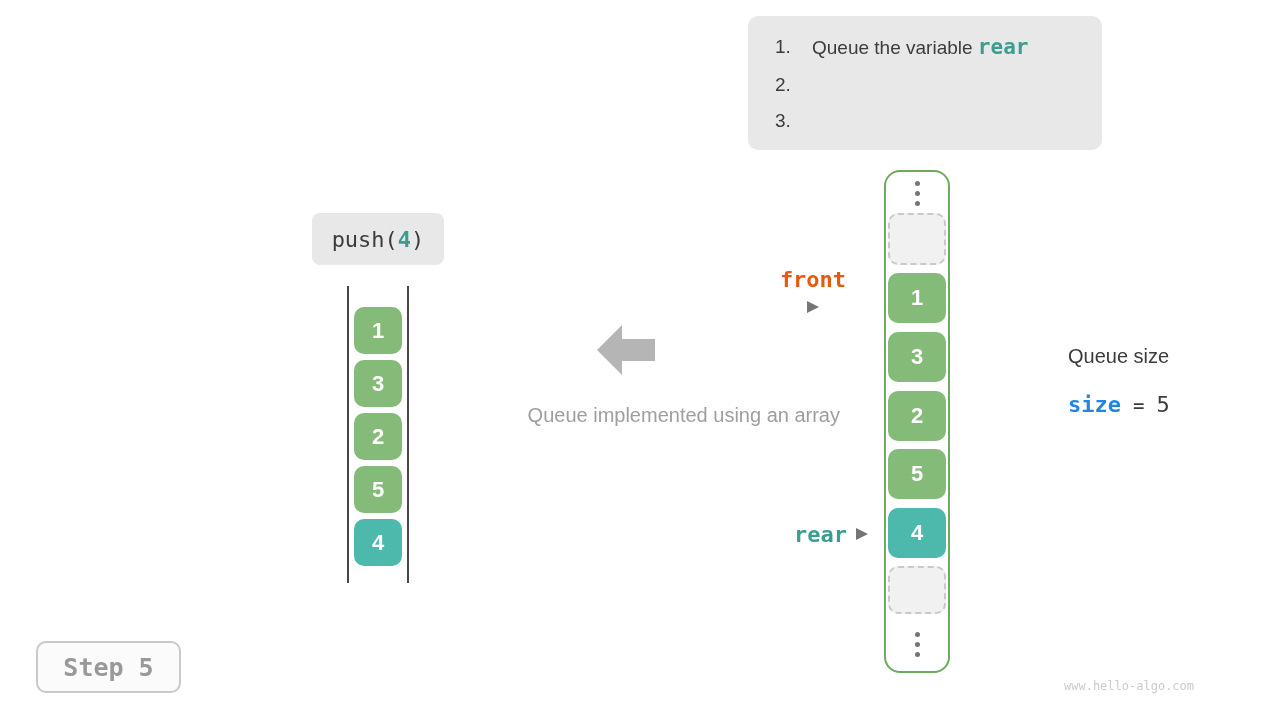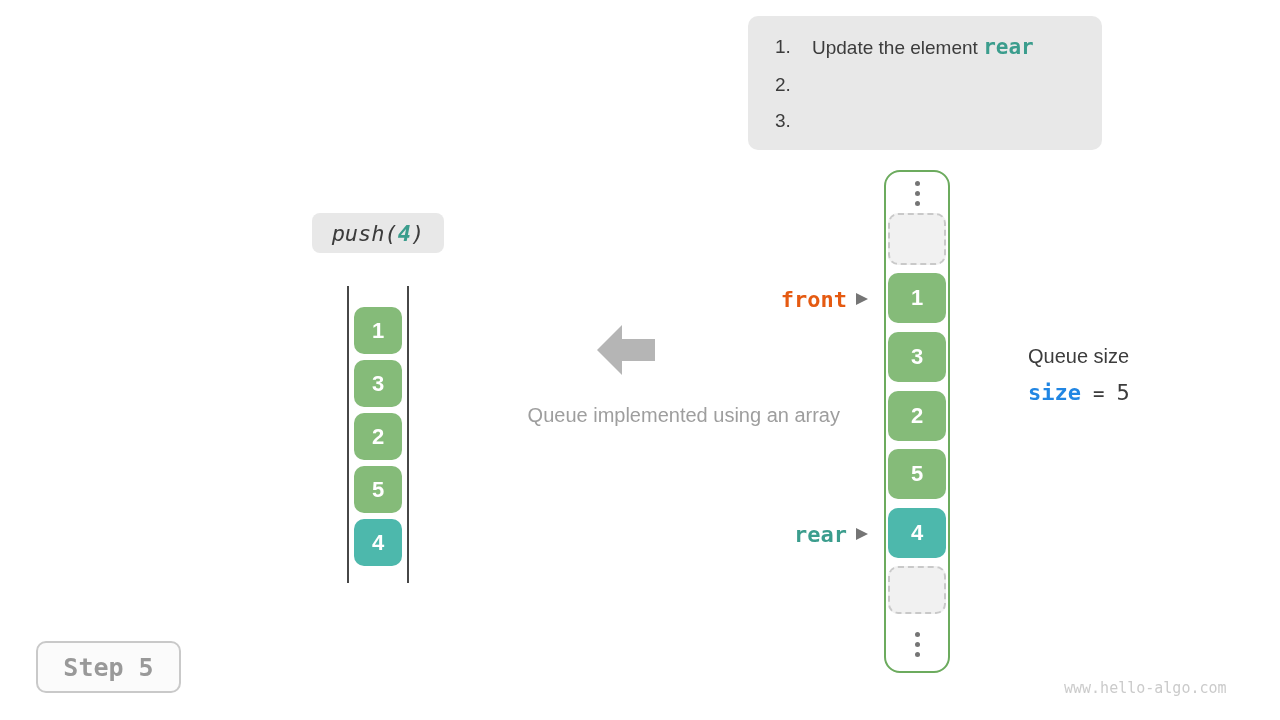--- a/index.html
+++ b/index.html
@@ -17,24 +17,24 @@
     padding:13px 18px 0 27px;
   }
   .instr-line{display:flex;font-size:19px;color:#3C3C3C;line-height:36.5px;white-space:nowrap;}
   .instr-line .num{width:37px;flex:none;}
   code{font-family:"DejaVu Sans Mono", monospace;font-weight:bold;font-size:21px;}
   code.teal{color:#3B9D8D;}
   code.blue{color:#2186E3;}
 
   
   .push-box{
-    left:312px;top:213px;width:132px;height:40px;
+    left:312px;top:213px;width:132px;height:52px;
     background:#E8E8E8;border-radius:8px;
     display:flex;align-items:center;justify-content:center;
-    font-family:"DejaVu Sans Mono", monospace;font-size:22px;color:#3C3C3C;font-style:italic;
+    font-family:"DejaVu Sans Mono", monospace;font-size:22px;color:#3C3C3C;
   }
   .push-box .arg{color:#3B9D8D;font-weight:bold;}
 
   
   .left-stack{
     left:347px;top:286px;width:58px;height:297px;
     border-left:2px solid #474747;border-right:2px solid #474747;
   }
   .lbox{
     position:absolute;left:5px;width:48px;height:47px;border-radius:10px;
@@ -64,56 +64,56 @@
   .cell.highlight{background:#4DB8AC;}
   .cell.empty{background:#F1F1F1;border:2px dashed #C9C9C9;}
   .dots{position:absolute;left:0;width:62px;display:flex;flex-direction:column;align-items:center;gap:5px;}
   .dot{width:5px;height:5px;border-radius:50%;background:#757575;}
 
   
   .pointer{
     height:28px;width:110px;display:flex;align-items:center;justify-content:flex-end;gap:9px;
     font-family:"DejaVu Sans Mono", monospace;font-weight:bold;font-size:22px;white-space:nowrap;
   }
-  .pointer.front{left:758px;top:285px;color:#E55A11;}
+  .pointer.front{left:758px;top:285px;color:#E55A11;flex-direction:column;}
   .pointer.rear{left:758px;top:520px;color:#3B9D8D;}
   .tri{
     width:0;height:0;flex:none;
     border-left:12px solid #757575;border-top:6px solid transparent;border-bottom:6px solid transparent;
   }
 
   
-  .queue-size{left:1028px;top:345px;white-space:nowrap;}
+  .queue-size{left:1068px;top:345px;white-space:nowrap;}
   .queue-size .title{font-size:20px;color:#3C3C3C;}
-  .queue-size .expr{margin-top:12px;font-family:"DejaVu Sans Mono", monospace;font-size:22px;}
+  .queue-size .expr{margin-top:24px;font-family:"DejaVu Sans Mono", monospace;font-size:22px;}
   .queue-size .var{color:#2186E3;font-weight:bold;}
   .queue-size .eq{color:#3C3C3C;font-size:19px;margin:0 12px;}
   .queue-size .val{color:#3C3C3C;}
 
   
   .step-badge{
     left:36px;top:641px;width:145px;height:52px;
     background:#FBFBFB;border:2px solid #C9C9C9;border-radius:10px;box-sizing:border-box;
     display:flex;align-items:center;justify-content:center;
     font-family:"DejaVu Sans Mono", monospace;font-weight:bold;font-size:25px;color:#999999;
   }
 
   
   .watermark{
     left:1064px;top:679px;
-    font-family:"DejaVu Sans Mono", monospace;font-size:15px;color:#CBCBCB;
+    font-family:"DejaVu Sans Mono", monospace;font-size:12px;color:#CBCBCB;
   }
 </style>
 </head>
 <body>
 
 <div class="abs instruction-box">
   <div class="instr-line">
     <span class="num">1.</span>
-    <span class="txt"><span>Update the element </span><code class="teal">rear</code><span></span></span>
+    <span class="txt"><span>Queue the variable </span><code class="teal">rear</code><span></span></span>
   </div>
   <div class="instr-line">
     <span class="num">2.</span>
   </div>
   <div class="instr-line">
     <span class="num">3.</span>
   </div>
 </div>
 
 <div class="abs push-box">

